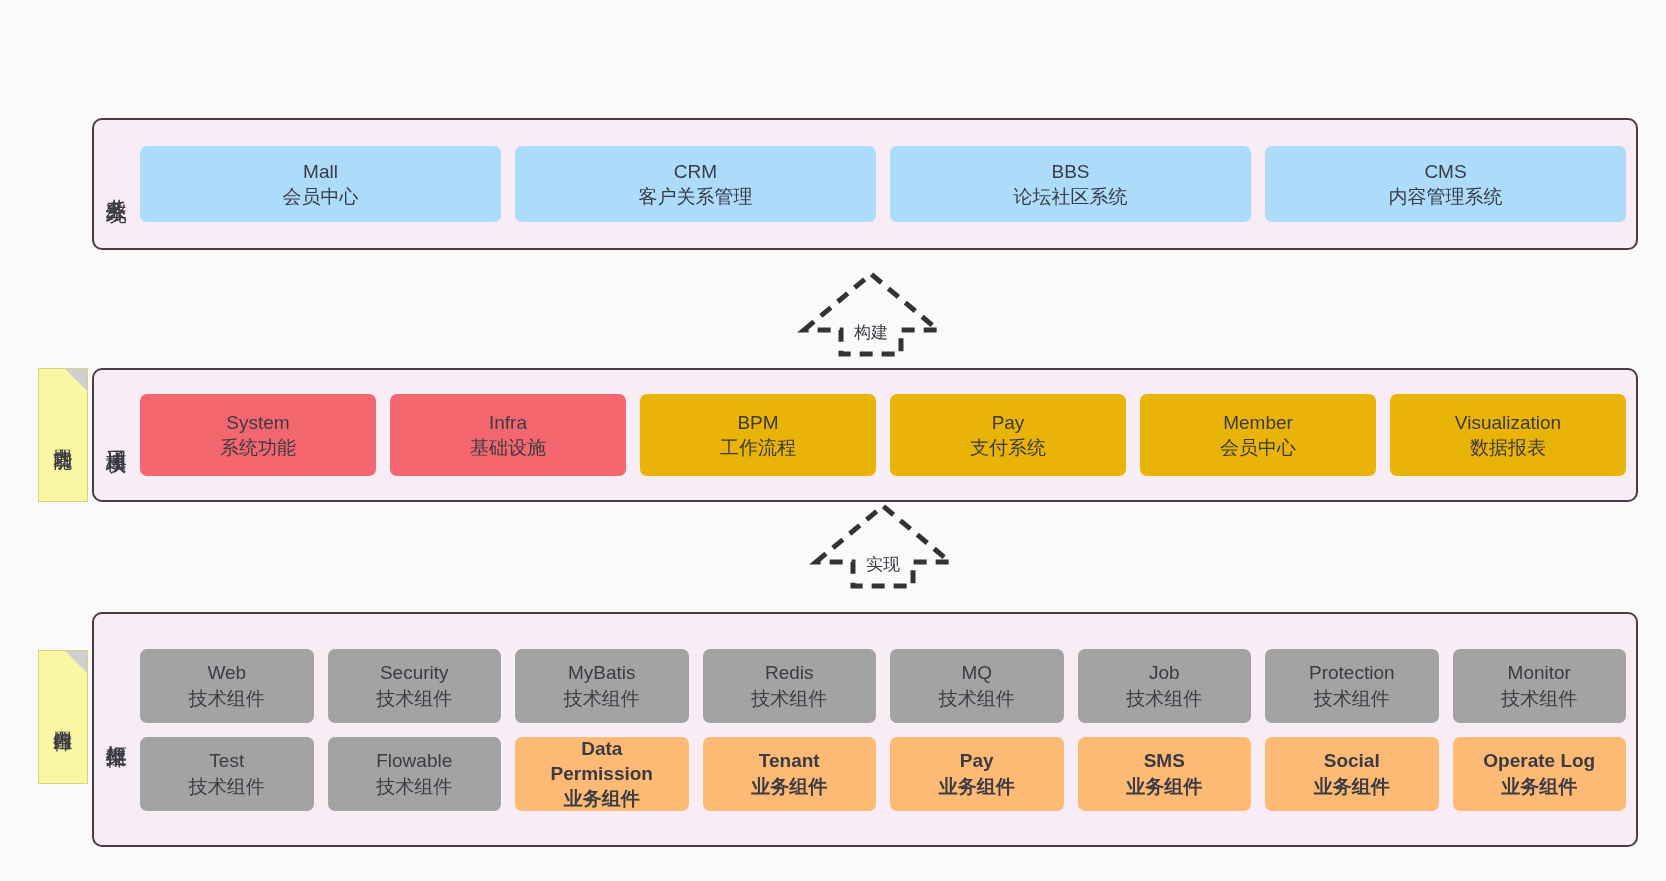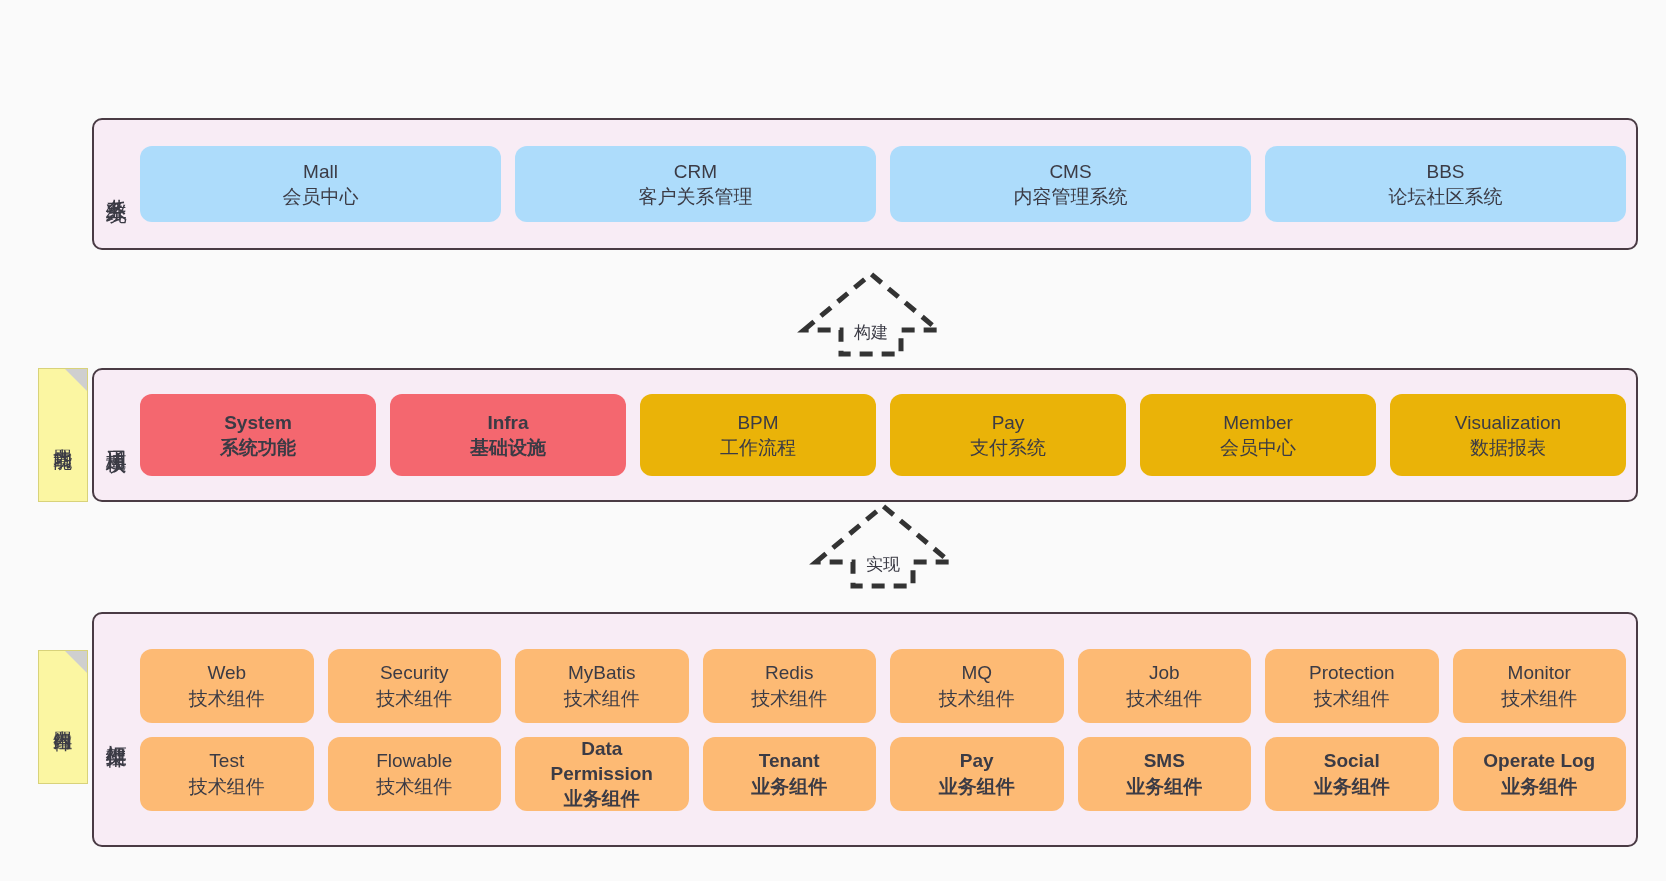--- a/index.html
+++ b/index.html
@@ -61,38 +61,38 @@
   .row {
     display: flex;
     width: 100%;
     gap: 14px;
   }
 
   
   .cell {
     flex: 1 1 0;
     box-sizing: border-box;
-    border-radius: 12px;
+    border-radius: 7px;
     display: flex;
     flex-direction: column;
     align-items: center;
     justify-content: center;
     text-align: center;
     font-size: 19px;
     line-height: 1.33;
     padding: 6px 16px;
     color: #3b3b45;
   }
   .cell .en { display: block; }
   .cell .cn { display: block; }
 
   .c-blue   { background: #addcfb; height: 76px; }
-  .c-red    { background: #f4676f; height: 82px; font-weight: bold; }
+  .c-red    { background: #f4676f; height: 82px; }
   .c-pink   { background: #eab308; height: 82px; }
-  .c-green  { background: #fdba74; height: 74px; }
+  .c-green  { background: #a3a3a3; height: 74px; }
   .c-greenl { background: #fdba74; height: 74px; font-weight: bold; }
 
   
   #layer-business { left: 92px;  top: 118px; width: 1546px; height: 132px; }
   #layer-modules  { left: 92px;  top: 368px; width: 1546px; height: 134px; }
   #layer-framework{ left: 92px;  top: 612px; width: 1546px; height: 235px; }
 
   
   .note {
     position: absolute;
@@ -153,26 +153,26 @@
     <div class="layer-body">
       <div class="cell c-blue">
         <span class="en">Mall</span>
         <span class="cn">会员中心</span>
       </div>
       <div class="cell c-blue">
         <span class="en">CRM</span>
         <span class="cn">客户关系管理</span>
       </div>
       <div class="cell c-blue">
+        <span class="en">BBS</span>
+        <span class="cn">论坛社区系统</span>
+      </div>
+      <div class="cell c-blue">
         <span class="en">CMS</span>
         <span class="cn">内容管理系统</span>
-      </div>
-      <div class="cell c-blue">
-        <span class="en">BBS</span>
-        <span class="cn">论坛社区系统</span>
       </div>
     </div>
   </div>
 
   <div class="arrow" id="arrow-build">
     <svg width="150" height="90" viewBox="0 0 150 90">
       <path d="M 8 62 L 75 6 L 142 62 L 105 62 L 105 86 L 45 86 L 45 62 Z" fill="none" stroke="#333333" stroke-width="5" stroke-dasharray="13 9" stroke-linejoin="miter"></path>
     </svg>
     <span class="label">构建</span>
   </div>

